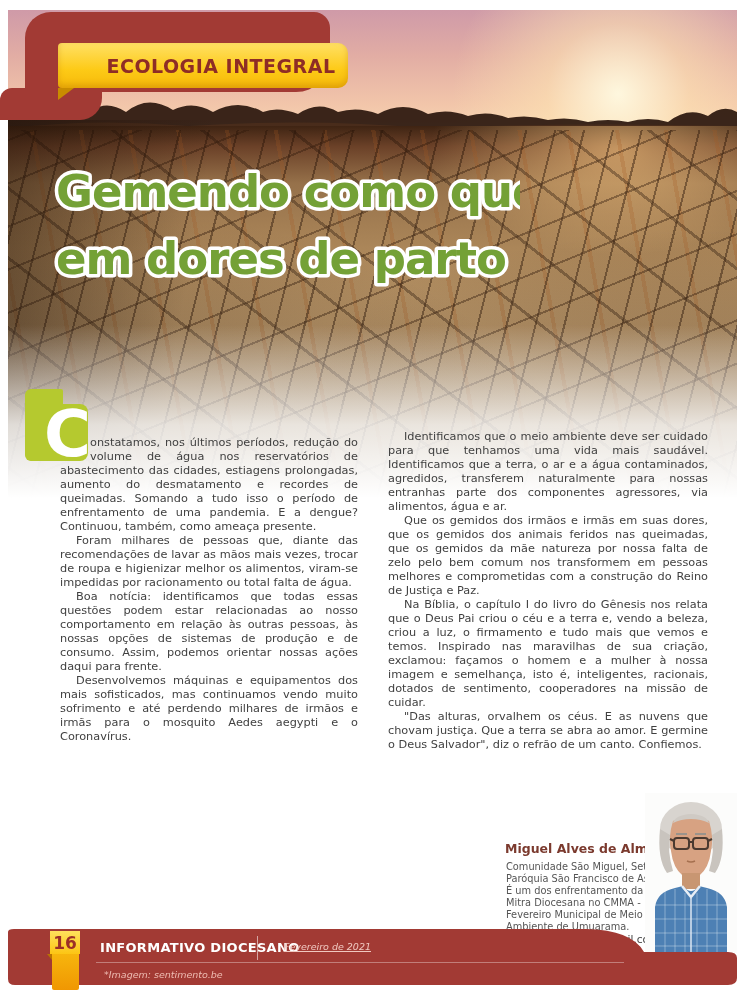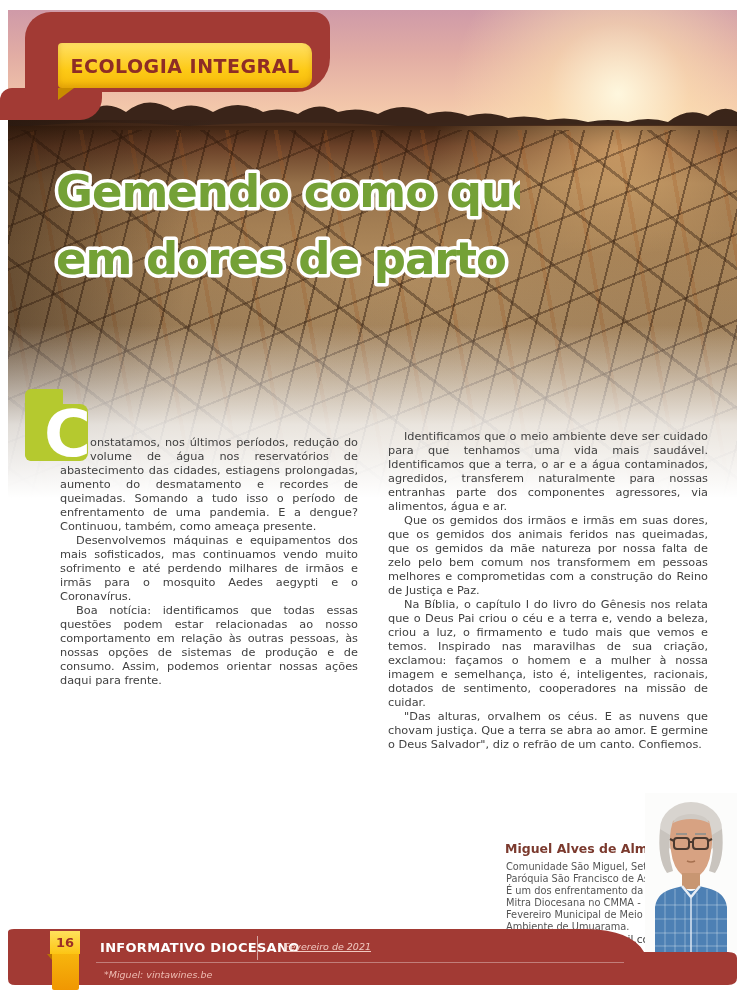--- a/index.html
+++ b/index.html
@@ -33,21 +33,21 @@
       radial-gradient(ellipse at 95% 90%, rgba(40,20,8,.35), rgba(30,15,6,0) 50%); }
   .hero-fade { position:absolute; left:0; top:0; width:729px; height:525px;
     background:linear-gradient(180deg, rgba(255,255,255,0) 0%, rgba(255,255,255,0) 60%, rgba(255,255,255,.8) 79%, #ffffff 93%); }
 
   
   .blob-a { left:25px; top:12px; width:305px; height:80px; background:#a23a34; border-radius:26px 16px 34px 4px; }
   .blob-b { left:0; top:88px; width:102px; height:32px; background:#a23a34; border-radius:12px 0 22px 0; }
   .banner { left:58px; top:43px; width:254px; height:45px;
     background:linear-gradient(180deg,#ffe065,#fdca16 60%,#f5b90a);
     border-radius:4px 10px 10px 4px; display:flex; align-items:center; justify-content:center;
-    box-shadow:inset 0 -3px 6px rgba(180,110,0,.35); }
+    box-shadow:inset 0 -3px 6px rgba(180,110,0,.35);padding-left:36px; }
   .banner-fold { left:58px; top:88px; width:0; height:0;
     border-left:16px solid #c98c00; border-bottom:12px solid transparent; }
   .banner-label { color:#8e2d26; font-weight:bold; font-size:19px; letter-spacing:.5px; }
 
   
   .title-svg { left:40px; top:152px; width:480px; height:150px; }
 
   
   .dc-a { left:25px; top:389px; width:38px; height:72px; background:#b5c92f; border-radius:6px 2px 2px 6px; }
   .dc-b { left:25px; top:404px; width:63px; height:57px; background:#b5c92f; border-radius:0 8px 8px 8px; }
@@ -69,21 +69,21 @@
     display:flex; align-items:center; justify-content:center; flex:0 0 auto; }
   .author-photo { left:645px; top:793px; width:92px; height:160px; }
 
   
   .footer-svg { left:0; top:925px; width:745px; height:70px; }
   .page-ribbon { left:52px; top:953px; width:27px; height:37px;
     background:linear-gradient(180deg,#f7b60d,#f09702); border-radius:0 0 2px 2px; }
   .page-badge { left:50px; top:931px; width:30px; height:23px;
     background:linear-gradient(180deg,#ffe15c,#fcc514);
     display:flex; align-items:center; justify-content:center;
-    font-weight:bold; font-size:13px; color:#9c2f27; }
+    font-weight:bold; font-size:17px; color:#9c2f27; }
   .badge-fold { left:47px; top:954px; width:0; height:0;
     border-top:6px solid #b97400; border-left:5px solid transparent; }
   .pub { left:100px; top:940px; font-size:13px; font-weight:bold; color:#ffffff; letter-spacing:.3px; }
   .pub-divider { left:257px; top:936px; width:1px; height:24px; background:rgba(255,255,255,.55); }
   .pub-date { left:284px; top:941px; font-size:9.5px; font-style:italic; color:#f0c8c0;text-decoration:underline; }
   .footer-rule { left:96px; top:962px; width:528px; height:1px; background:rgba(255,255,255,.35); }
   .credit { left:104px; top:969px; font-size:9.5px; font-style:italic; color:#eebcb2; }
 </style>
 </head>
 <body>
@@ -115,22 +115,23 @@
     <text x="16" y="55" font-family="DejaVu Sans, Liberation Sans, sans-serif" font-size="45" font-weight="bold" fill="#74a136" stroke="#ffffff" stroke-width="7" paint-order="stroke" stroke-linejoin="round" letter-spacing="-1">Gemendo como que</text>
     <text x="16" y="122" font-family="DejaVu Sans, Liberation Sans, sans-serif" font-size="45" font-weight="bold" fill="#74a136" stroke="#ffffff" stroke-width="7" paint-order="stroke" stroke-linejoin="round" letter-spacing="-1">em dores de parto</text>
   </svg>
 
   <div class="abs dc-a"></div>
   <div class="abs dc-b"></div>
   <div class="abs dc-letter">C</div>
 
   <div class="col col-left">
     <p class="no-indent"><span class="dc-spacer"></span><span>onstatamos, nos últimos períodos, redução do volume de água nos reservatórios de abastecimento das cidades, estiagens prolongadas, aumento do desmatamento e recordes de queimadas. Somando a tudo isso o período de enfrentamento de uma pandemia. E a dengue? Continuou, também, como ameaça presente.</span></p>
+    <p>Foram milhares de pessoas que, diante das recomendações de lavar as mãos mais vezes, trocar de roupa e higienizar melhor os alimentos, viram-se impedidas por racionamento ou total falta de água.</p>
+    <p>Boa notícia: identificamos que todas essas questões podem estar relacionadas ao nosso comportamento em relação às outras pessoas, às nossas opções de sistemas de produção e de consumo. Assim, podemos orientar nossas ações daqui para frente.</p>
     <p>Desenvolvemos máquinas e equipamentos dos mais sofisticados, mas continuamos vendo muito sofrimento e até perdendo milhares de irmãos e irmãs para o mosquito Aedes aegypti e o Coronavírus.</p>
-    <p>Boa notícia: identificamos que todas essas questões podem estar relacionadas ao nosso comportamento em relação às outras pessoas, às nossas opções de sistemas de produção e de consumo. Assim, podemos orientar nossas ações daqui para frente.</p>
   </div>
 
   <div class="col col-right">
     <p>Identificamos que o meio ambiente deve ser cuidado para que tenhamos uma vida mais saudável. Identificamos que a terra, o ar e a água contaminados, agredidos, transferem naturalmente para nossas entranhas parte dos componentes agressores, via alimentos, água e ar.</p>
     <p>Que os gemidos dos irmãos e irmãs em suas dores, que os gemidos dos animais feridos nas queimadas, que os gemidos da mãe natureza por nossa falta de zelo pelo bem comum nos transformem em pessoas melhores e comprometidas com a construção do Reino de Justiça e Paz.</p>
     <p>Na Bíblia, o capítulo I do livro do Gênesis nos relata que o Deus Pai criou o céu e a terra e, vendo a beleza, criou a luz, o firmamento e tudo mais que vemos e temos. Inspirado nas maravilhas de sua criação, exclamou: façamos o homem e a mulher à nossa imagem e semelhança, isto é, inteligentes, racionais, dotados de sentimento, cooperadores na missão de cuidar.</p>
     <p>"Das alturas, orvalhem os céus. E as nuvens que chovam justiça. Que a terra se abra ao amor. E germine o Deus Salvador", diz o refrão de um canto. Confiemos.</p>
   </div>
 
   <div class="abs author-name">Miguel Alves de Almeida</div>
@@ -179,15 +180,15 @@
   <svg class="abs footer-svg" viewBox="0 0 745 70">
     <path d="M8 7 Q8 4 14 4 L586 4 Q632 5 644 27 L728 27 Q737 27 737 33 L737 53 Q737 60 728 60 L15 60 Q8 60 8 54 Z" fill="#a23a34"></path>
   </svg>
   <div class="abs page-ribbon"></div>
   <div class="abs badge-fold"></div>
   <div class="abs page-badge">16</div>
   <div class="abs pub">INFORMATIVO DIOCESANO</div>
   <div class="abs pub-divider"></div>
   <div class="abs pub-date">Fevereiro de 2021</div>
   <div class="abs footer-rule"></div>
-  <div class="abs credit">*Miguel: vintawines.be</div>
+  <div class="abs credit">*Imagem: sentimento.be</div>
 
 </div>
 
 </body></html>

